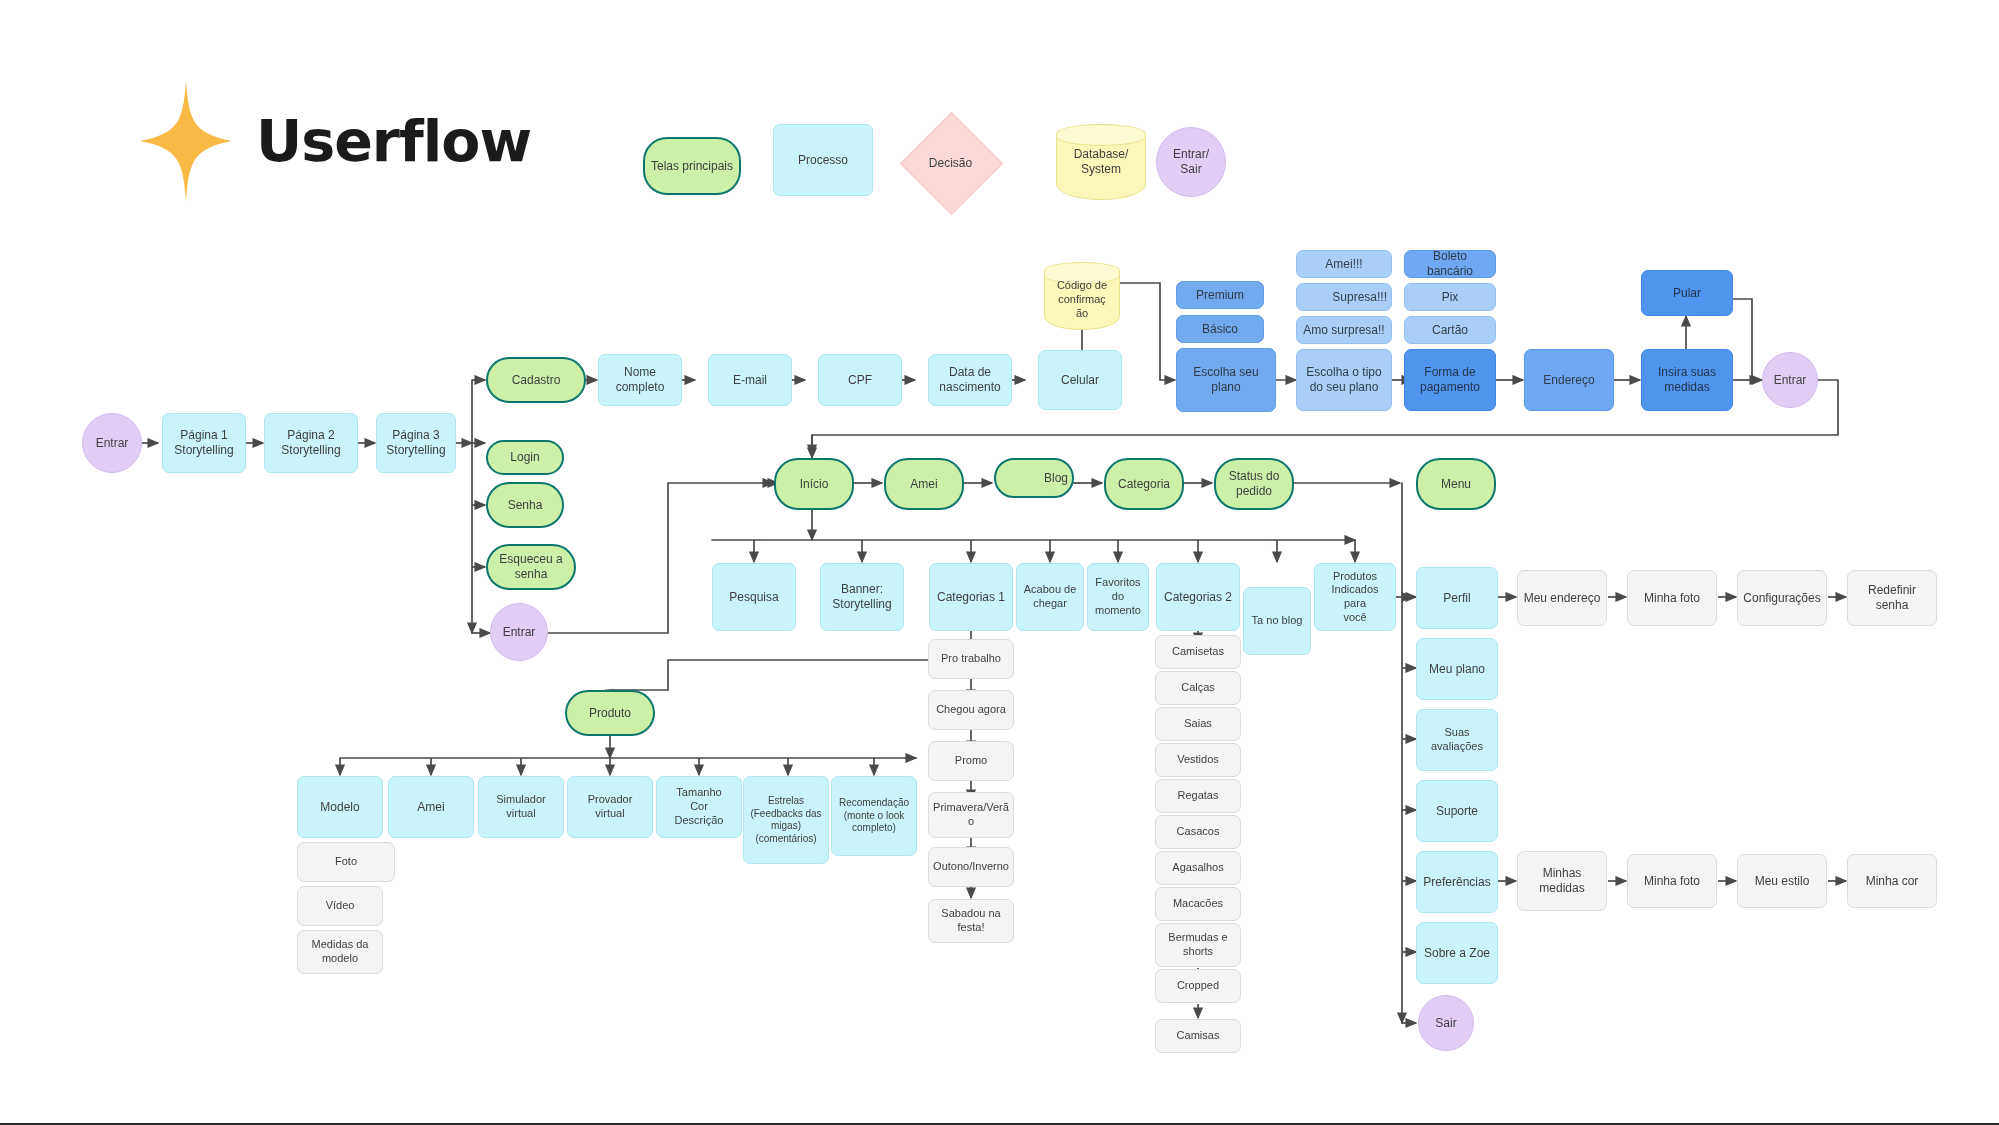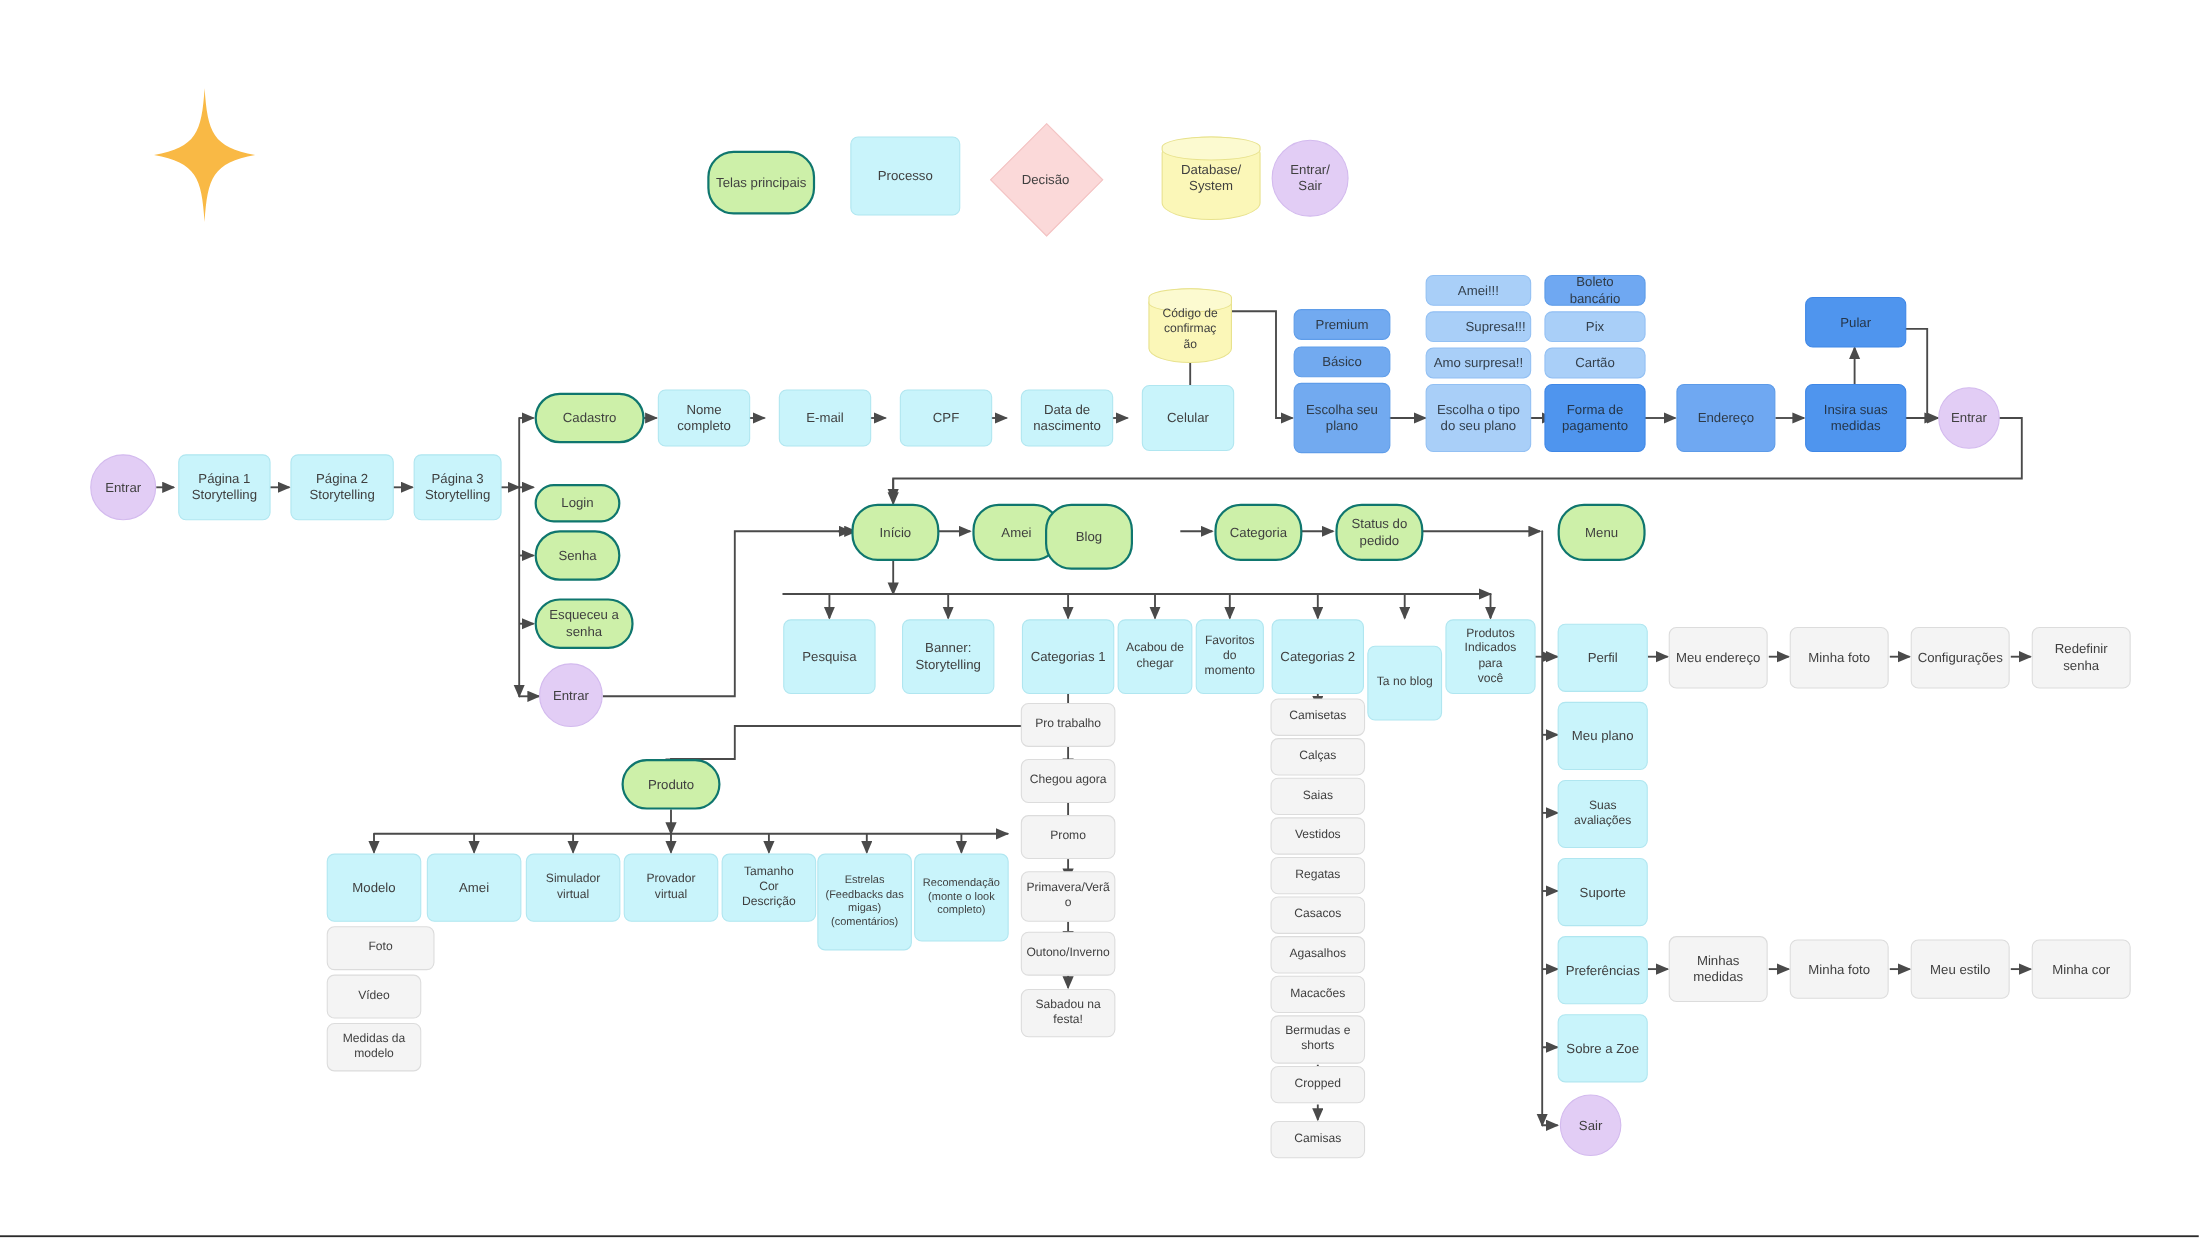--- a/index.html
+++ b/index.html
@@ -214,20 +214,21 @@
       <path d="M1608,881 L1626,881"></path>
       <path d="M1718,881 L1736,881"></path>
       <path d="M1828,881 L1846,881"></path>
     </g>
   </svg>
 
   <div id="header">
     <svg id="logo-star" viewBox="0 0 100 132">
       <path d="M50 0 C53 44 58 58 100 66 C58 74 53 88 50 132 C47 88 42 74 0 66 C42 58 47 44 50 0 Z" fill="#f9b945"></path>
     </svg>
+    <div id="title">Userflow</div>
 
     <div class="node screen legend-node" style="left:643px;top:137px;width:98px;height:58px;">
       <span>Telas principais</span>
     </div>
 
     <div class="node process legend-node" style="left:773px;top:124px;width:100px;height:72px;">
       <span>Processo</span>
     </div>
 
     <div class="diamond-wrap" style="left:915px;top:127px;width:71px;height:71px;">
@@ -302,21 +303,21 @@
 confirmaç
 ão</span>
   </div>
 
   <div class="node blue1 fs12" style="left:1176px;top:281px;width:88px;height:28px;">
     <span>Premium</span>
   </div>
   <div class="node blue1 fs12" style="left:1176px;top:315px;width:88px;height:28px;">
     <span>Básico</span>
   </div>
-  <div class="node blue1 fs12" style="left:1176px;top:348px;width:88px;height:64px;">
+  <div class="node blue1 fs12" style="left:1176px;top:348px;width:100px;height:64px;">
     <span>Escolha seu
 plano</span>
   </div>
 
   <div class="node blue3 fs12" style="left:1296px;top:250px;width:96px;height:28px;">
     <span>Amei!!!</span>
   </div>
   <div class="node blue3 fs12" style="left:1296px;top:283px;width:96px;height:28px;justify-content:flex-end;">
     <span>Supresa!!!</span>
   </div>
@@ -355,21 +356,21 @@
   <div class="node terminal fs12" style="left:1762px;top:352px;width:56px;height:56px;">
     <span>Entrar</span>
   </div>
 
   <div class="node screen fs12" style="left:774px;top:458px;width:80px;height:52px;">
     <span>Início</span>
   </div>
   <div class="node screen fs12" style="left:884px;top:458px;width:80px;height:52px;">
     <span>Amei</span>
   </div>
-  <div class="node screen fs12" style="left:950px;top:458px;width:80px;height:60px;">
+  <div class="node screen fs12" style="left:994px;top:458px;width:80px;height:40px;justify-content:flex-end;">
     <span>Blog</span>
   </div>
   <div class="node screen fs12" style="left:1104px;top:458px;width:80px;height:52px;">
     <span>Categoria</span>
   </div>
   <div class="node screen fs12" style="left:1214px;top:458px;width:80px;height:52px;">
     <span>Status do
 pedido</span>
   </div>
   <div class="node screen fs12" style="left:1416px;top:458px;width:80px;height:52px;">

